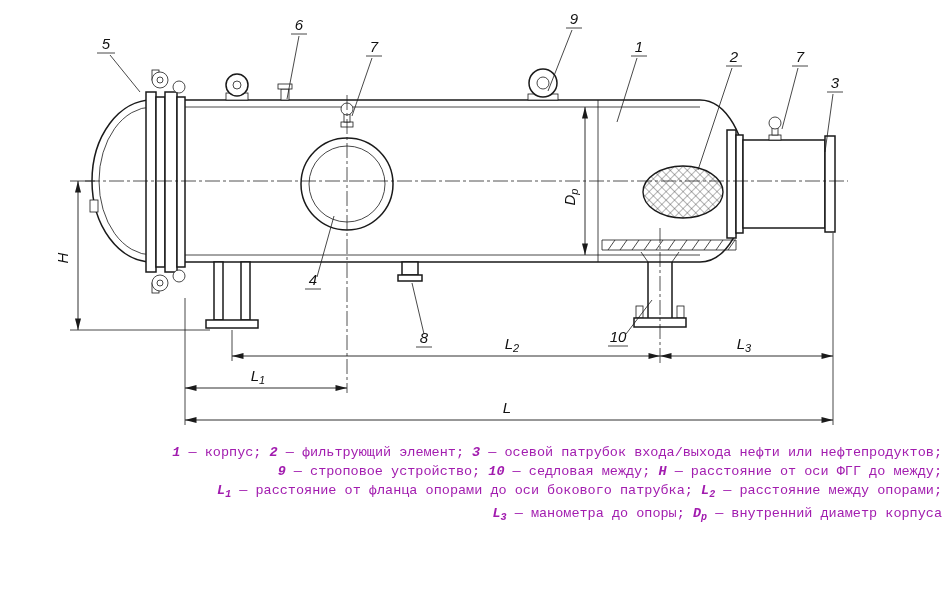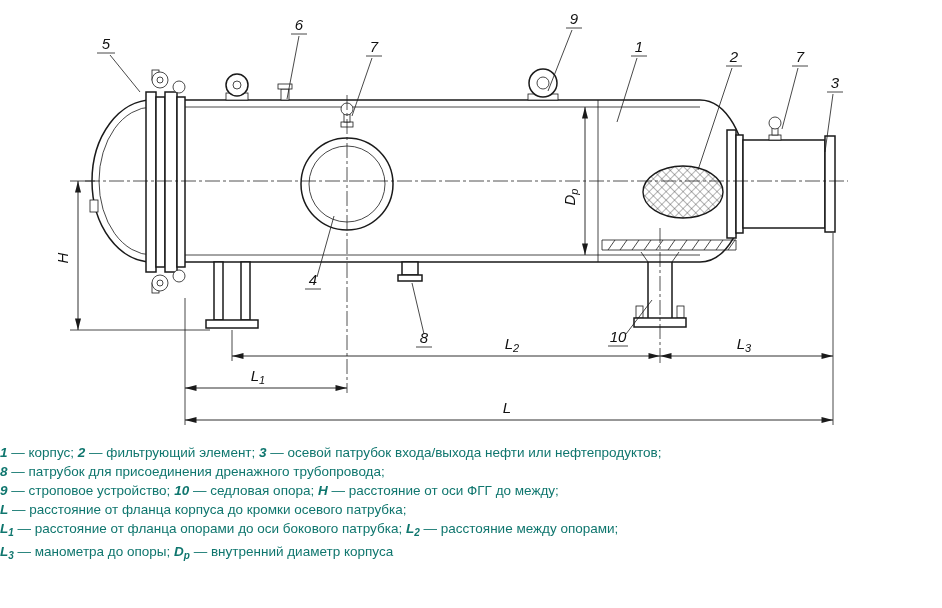--- a/index.html
+++ b/index.html
@@ -6,21 +6,21 @@
   body{width:942px;height:608px;font-family:"Liberation Sans",sans-serif;color:#111;overflow:hidden;}
   .fig{width:942px;}
   svg text{font-family:"Liberation Sans",sans-serif;}
   .t{font-style:italic;font-size:15px;fill:#111;}
   .ts{font-size:11px;}
   .thick{stroke:#1a1a1a;stroke-width:1.5;fill:none;}
   .thin{stroke:#1a1a1a;stroke-width:0.8;fill:none;}
   .dim{stroke:#1a1a1a;stroke-width:0.9;fill:none;}
   .cl{stroke:#1a1a1a;stroke-width:0.75;fill:none;stroke-dasharray:15 3 3 3;}
   .wf{fill:#fff;}
-  .legend{padding-top:7px;text-align:left;font-size:13.5px;line-height:19px;color:#0f766e;}
+  .legend{padding-top:7px;text-align:right;font-size:13.5px;line-height:19px;color:#a21caf;font-family:Liberation Mono, monospace;}
   .legend .it{font-style:italic;font-weight:bold;}
   .legend .sub{font-size:10px;vertical-align:-3px;}
 </style>
 </head>
 <body>
 
 <div class="fig">
 <svg width="942" height="432" viewBox="0 0 942 432">
   <defs>
     <marker id="arr" viewBox="0 0 12 8" refX="12" refY="4" markerWidth="12" markerHeight="8" markerUnits="userSpaceOnUse" orient="auto-start-reverse">
@@ -157,19 +157,17 @@
     <text class="t" text-anchor="middle" x="800" y="62">7</text>
     <text class="t" text-anchor="middle" x="835" y="88">3</text>
     <text class="t" text-anchor="middle" x="313" y="285">4</text>
     <text class="t" text-anchor="middle" x="424" y="343">8</text>
     <text class="t" text-anchor="middle" x="618" y="342">10</text>
   </g>
 </svg>
 
 <div class="legend">
       <div><span class="it">1</span><span> — корпус; </span><span class="it">2</span><span> — фильтрующий элемент; </span><span class="it">3</span><span> — осевой патрубок входа/выхода нефти или нефтепродуктов;</span></div>
-      <div><span class="it">8</span><span> — патрубок для присоединения дренажного трубопровода;</span></div>
-      <div><span class="it">9</span><span> — строповое устройство; </span><span class="it">10</span><span> — седловая опора; </span><span class="it">H</span><span> — расстояние от оси ФГГ до между;</span></div>
-      <div><span class="it">L</span><span> — расстояние от фланца корпуса до кромки осевого патрубка;</span></div>
+      <div><span class="it">9</span><span> — строповое устройство; </span><span class="it">10</span><span> — седловая между; </span><span class="it">H</span><span> — расстояние от оси ФГГ до между;</span></div>
       <div><span class="it">L</span><span class="it sub">1</span><span> — расстояние от фланца опорами до оси бокового патрубка; </span><span class="it">L</span><span class="it sub">2</span><span> — расстояние между опорами;</span></div>
       <div><span class="it">L</span><span class="it sub">3</span><span> — манометра до опоры; </span><span class="it">D</span><span class="it sub">p</span><span> — внутренний диаметр корпуса</span></div>
     </div>
 </div>
 
 </body></html>

